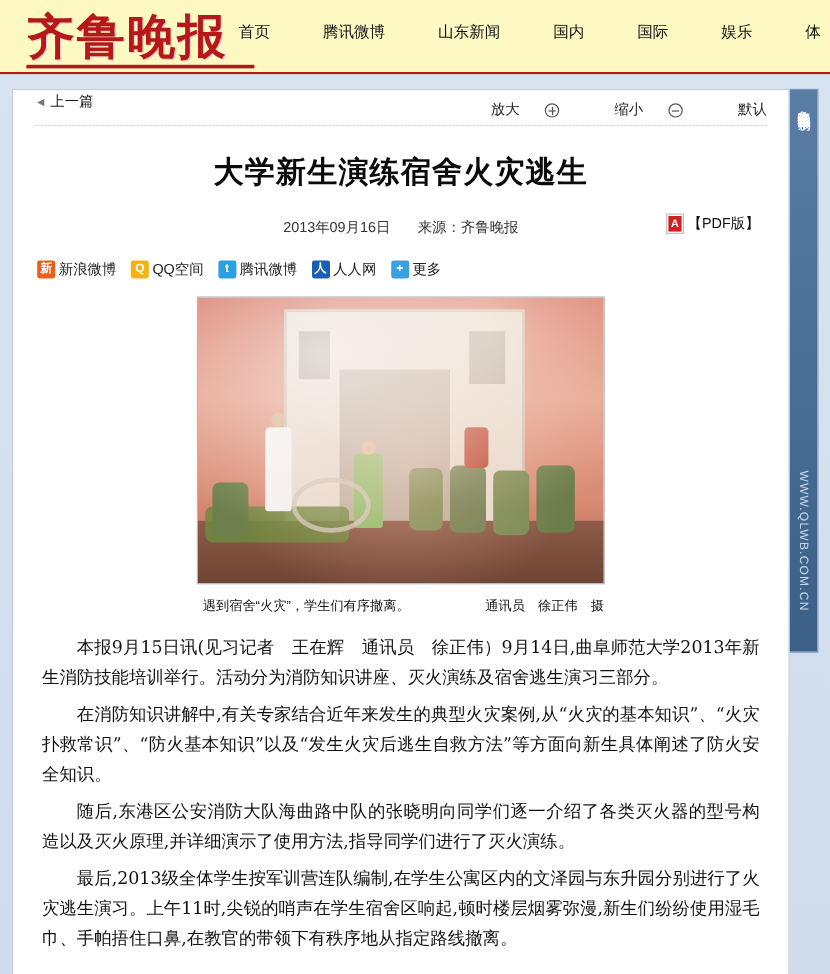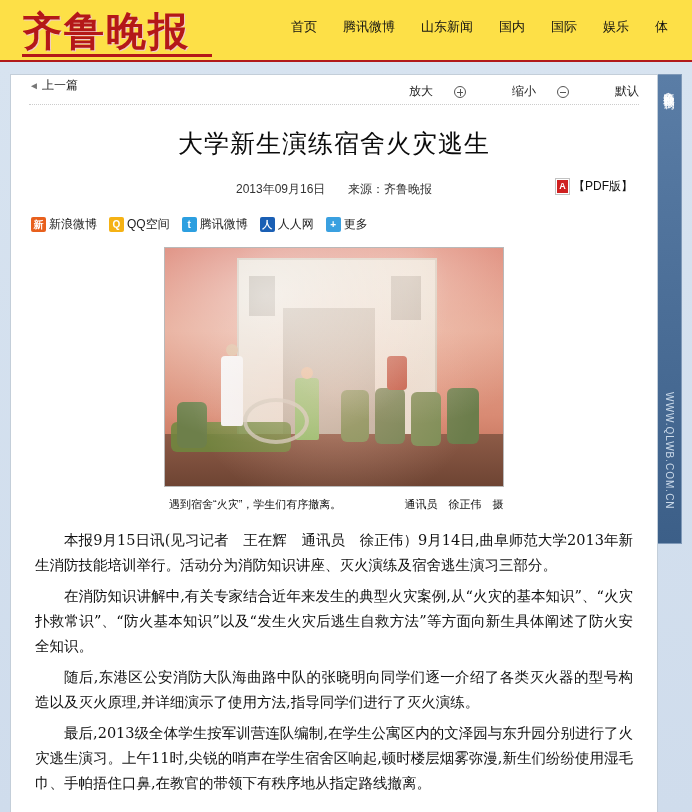--- a/index.html
+++ b/index.html
@@ -13,21 +13,21 @@
   .page {
     position: relative;
     width: 692px; height: 812px;
     background: #ffffff;
   }
 
   
   .header {
     position: relative;
     height: 62px;
-    background: #fde047;
+    background: #fef9c3;
     border-bottom: 2px solid #b11a1a;
   }
   .logo {
     position: absolute;
     left: 22px; top: 6px;
     font-family: "DejaVu Serif", serif;
     font-size: 40px;
     font-weight: bold;
     color: #b41818;
     letter-spacing: 2px;
@@ -37,22 +37,22 @@
   .logo-underline {
     position: absolute;
     left: 22px; top: 54px;
     width: 190px; height: 3px;
     background: #b41818;
   }
   .topnav {
     position: absolute;
     right: 0; top: 18px;
     display: flex;
-    gap: 26px;
-    padding-right: 24px;
+    gap: 44px;
+    padding-right: 8px;
     font-size: 13px;
     color: #000000;
   }
   .topnav a {
     color: #111111;
     text-decoration: none;
     white-space: nowrap;
   }
 
   
@@ -161,21 +161,21 @@
     left: 5px; top: 2px;
     width: 1px; height: 7px;
     background: #555555;
   }
   .font-ctrl .gap { display:inline-block; width: 8px; }
 
   
   h1.article-title {
     font-family: "DejaVu Serif", serif;
     font-size: 25px;
-    font-weight: normal;
+    font-weight: bold;
     text-align: center;
     color: #0b0b0b;
     margin: 22px 0 16px 0;
     letter-spacing: 1px;
   }
   .meta-row {
     position: relative;
     text-align: center;
     font-size: 12px;
     color: #333333;

